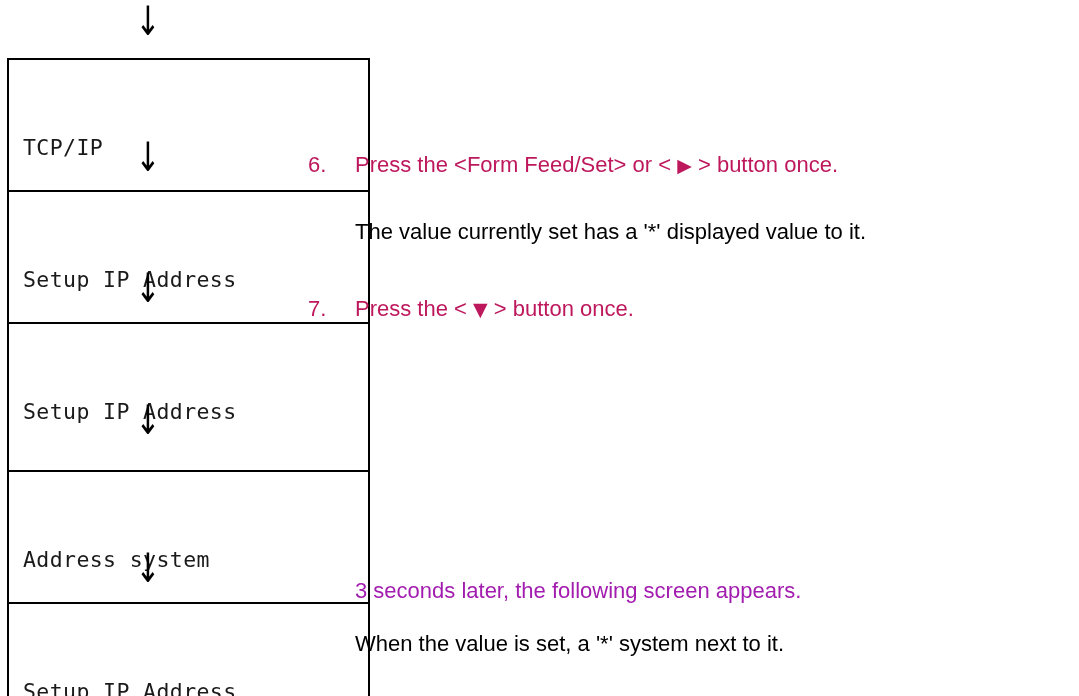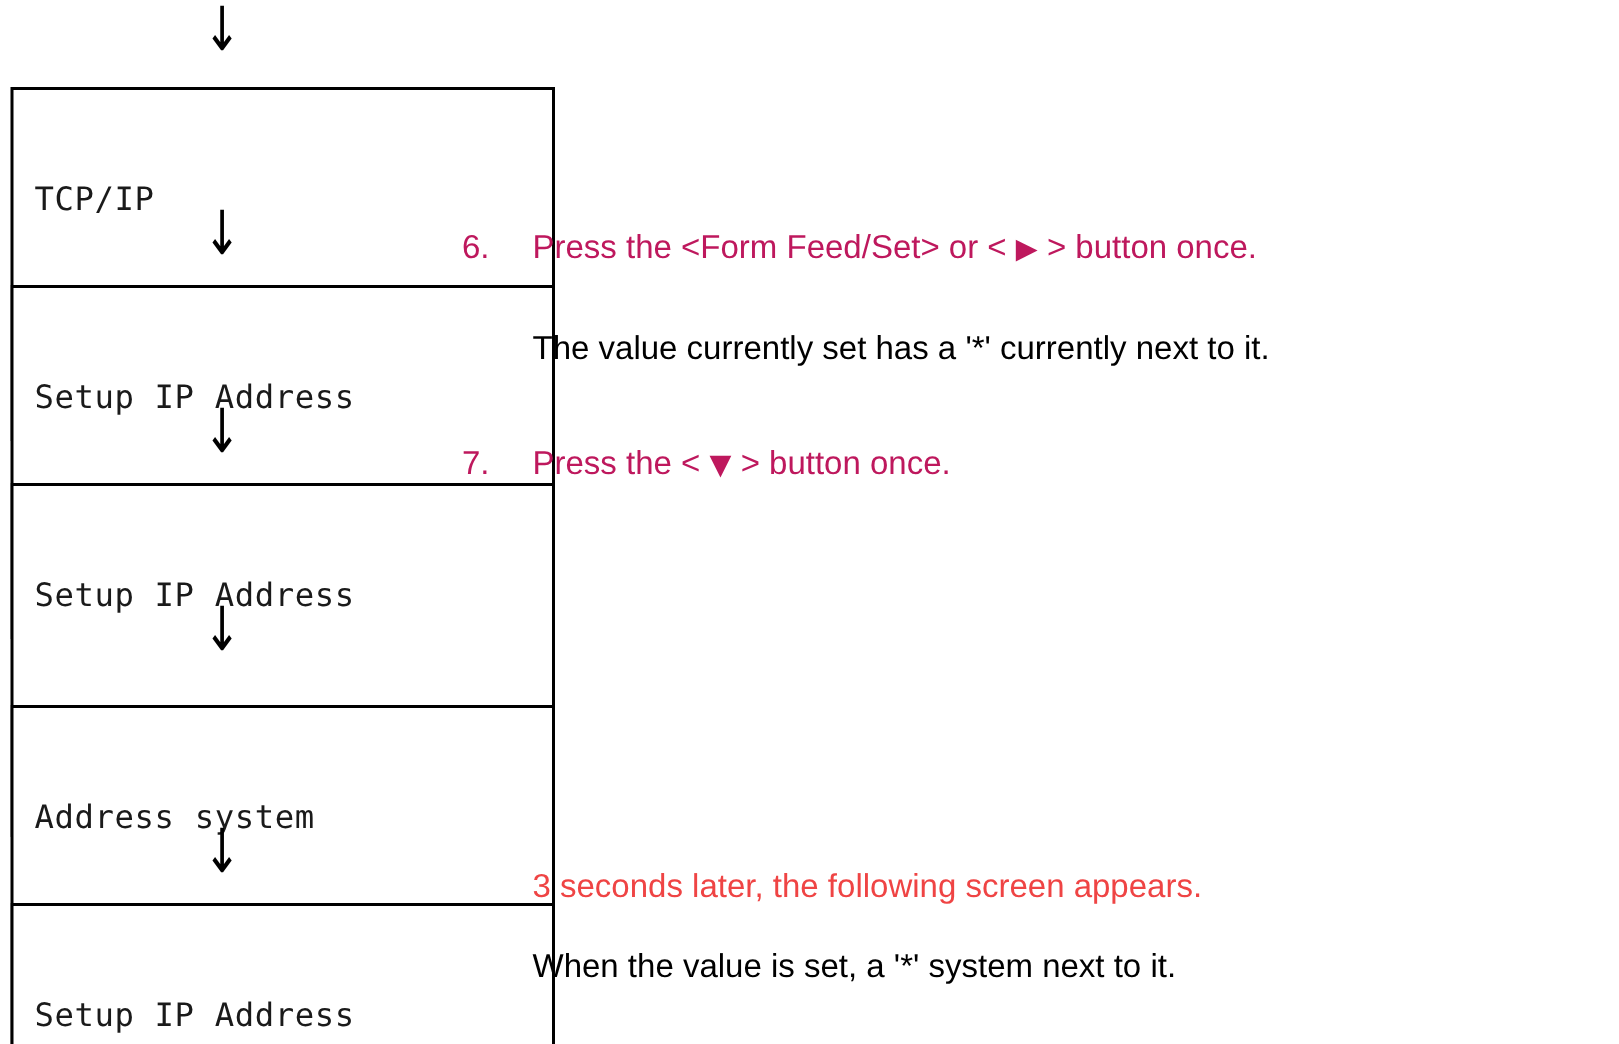--- a/index.html
+++ b/index.html
@@ -48,20 +48,21 @@
     font-family: "DejaVu Sans Mono", "Liberation Mono", monospace;
     font-size: 21.5px;
     line-height: 28px;
     letter-spacing: 0.4px;
     color: #1a1a1a;
     white-space: pre;
   }
   .lcd .lcd-line {
     display: block;
     height: 28px;
+    margin-top: 14px;
   }
 
   
   .step {
     position: absolute;
     left: 308px;
     font-size: 22px;
     line-height: 26px;
     font-weight: 400;
     color: #be185d;
@@ -84,21 +85,21 @@
     font-weight: 400;
     color: #000000;
     white-space: nowrap;
   }
 
   .plain-note {
     position: absolute;
     left: 355px;
     font-size: 22px;
     line-height: 26px;
-    color: #ef4444;
+    color: #a21caf;
     white-space: nowrap;
   }
 </style>
 </head>
 <body>
 
 <div id="page">
 
   <div class="arrow" style="top:4px;">↓</div>
 
@@ -111,21 +112,21 @@
 
   <div class="step" style="top:152px;">
     <span class="step-num">6.</span><span>Press the &lt;Form Feed/Set&gt; or &lt; </span><span class="glyph">▶</span><span> &gt; button once.</span>
   </div>
 
   <div class="lcd" style="top:190px;">
     <span class="lcd-line">Setup IP Address</span>
     <span class="lcd-line">DHCP *</span>
   </div>
 
-  <div class="note" style="top:219px;">The value currently set has a '*' currently next to it.</div>
+  <div class="note" style="top:219px;">The value currently set has a '*' displayed value to it.</div>
 
   <div class="arrow" style="top:272px;">↓</div>
 
   <div class="step" style="top:296px;">
     <span class="step-num">7.</span><span>Press the &lt; </span><span class="glyph">▼</span><span> &gt; button once.</span>
   </div>
 
   <div class="lcd" style="top:322px;">
     <span class="lcd-line">Setup IP Address</span>
     <span class="lcd-line">Panel *</span>

